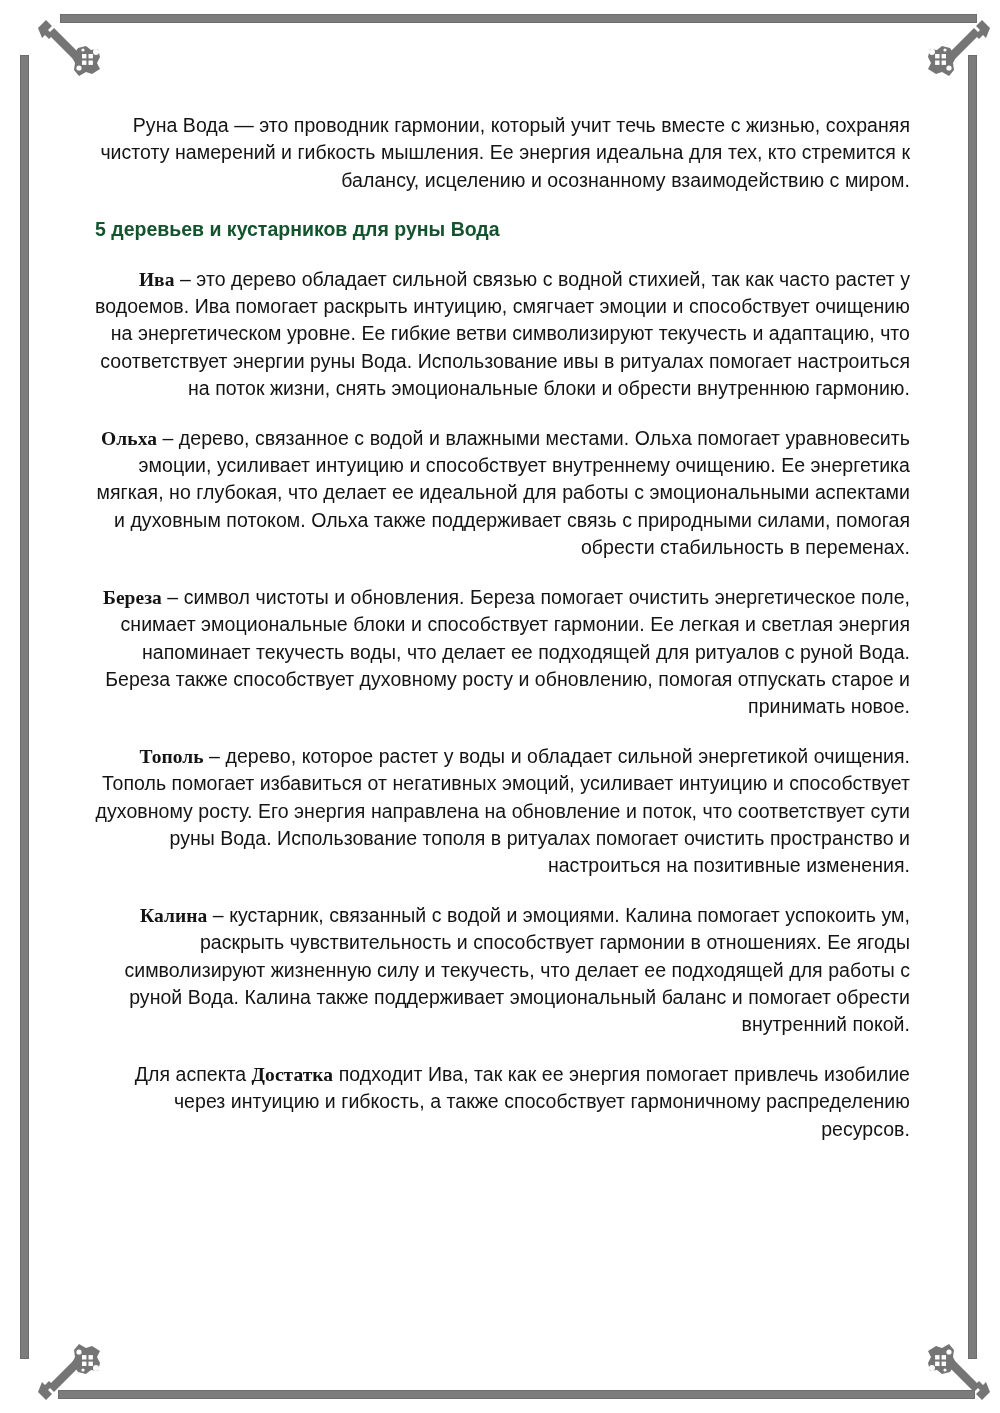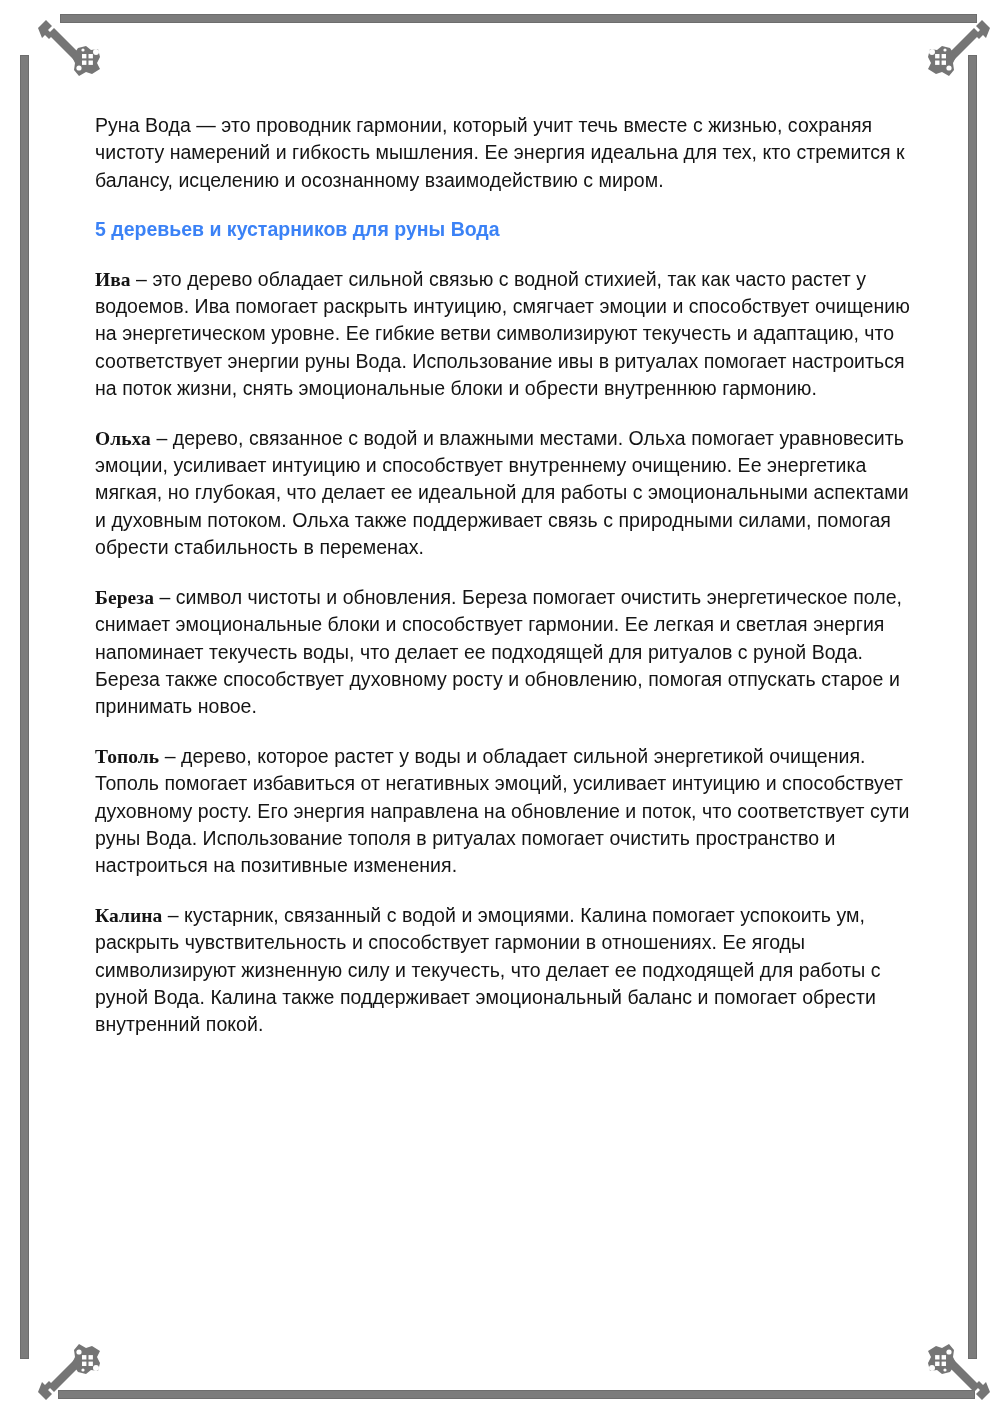--- a/index.html
+++ b/index.html
@@ -72,30 +72,30 @@
     left: 95px;
     top: 112px;
     width: 815px;
   }
 
   .para {
     font-size: 19.5px;
     line-height: 27.4px;
     color: #141414;
     margin: 0 0 22px 0;
-    text-align: left;
+    text-align: right;
     letter-spacing: 0.05px;
   }
   .para:last-child { margin-bottom: 0; }
 
   .heading {
     font-size: 19.5px;
     line-height: 27.4px;
     font-weight: bold;
-    color: #3b82f6;
+    color: #14532d;
     margin: 0 0 22px 0;
   }
 
   .lead {
     font-weight: bold;
     font-family: Liberation Serif, serif;
   }
 </style>
 </head>
 <body>
@@ -201,15 +201,16 @@
 
     <p class="para"><span class="lead">Ольха</span><span> – </span><span>дерево, связанное с водой и влажными местами. Ольха помогает уравновесить эмоции, усиливает интуицию и способствует внутреннему очищению. Ее энергетика мягкая, но глубокая, что делает ее идеальной для работы с эмоциональными аспектами и духовным потоком. Ольха также поддерживает связь с природными силами, помогая обрести стабильность в переменах.</span></p>
 
     <p class="para"><span class="lead">Береза</span><span> – </span><span>символ чистоты и обновления. Береза помогает очистить энергетическое поле, снимает эмоциональные блоки и способствует гармонии. Ее легкая и светлая энергия напоминает текучесть воды, что делает ее подходящей для ритуалов с руной Вода. Береза также способствует духовному росту и обновлению, помогая отпускать старое и принимать новое.</span></p>
 
     <p class="para"><span class="lead">Тополь</span><span> – </span><span>дерево, которое растет у воды и обладает сильной энергетикой очищения. Тополь помогает избавиться от негативных эмоций, усиливает интуицию и способствует духовному росту. Его энергия направлена на обновление и поток, что соответствует сути руны Вода. Использование тополя в ритуалах помогает очистить пространство и настроиться на позитивные изменения.</span></p>
 
     <p class="para"><span class="lead">Калина</span><span> – </span><span>кустарник, связанный с водой и эмоциями. Калина помогает успокоить ум, раскрыть чувствительность и способствует гармонии в отношениях. Ее ягоды символизируют жизненную силу и текучесть, что делает ее подходящей для работы с руной Вода. Калина также поддерживает эмоциональный баланс и помогает обрести внутренний покой.</span></p>
 
 
+    <p class="para"><span>Для аспекта </span><span class="lead">Достатка</span><span> подходит Ива, так как ее энергия помогает привлечь изобилие через интуицию и гибкость, а также способствует гармоничному распределению ресурсов.</span></p>
 
   </div>
 </div>
 
 </body></html>

